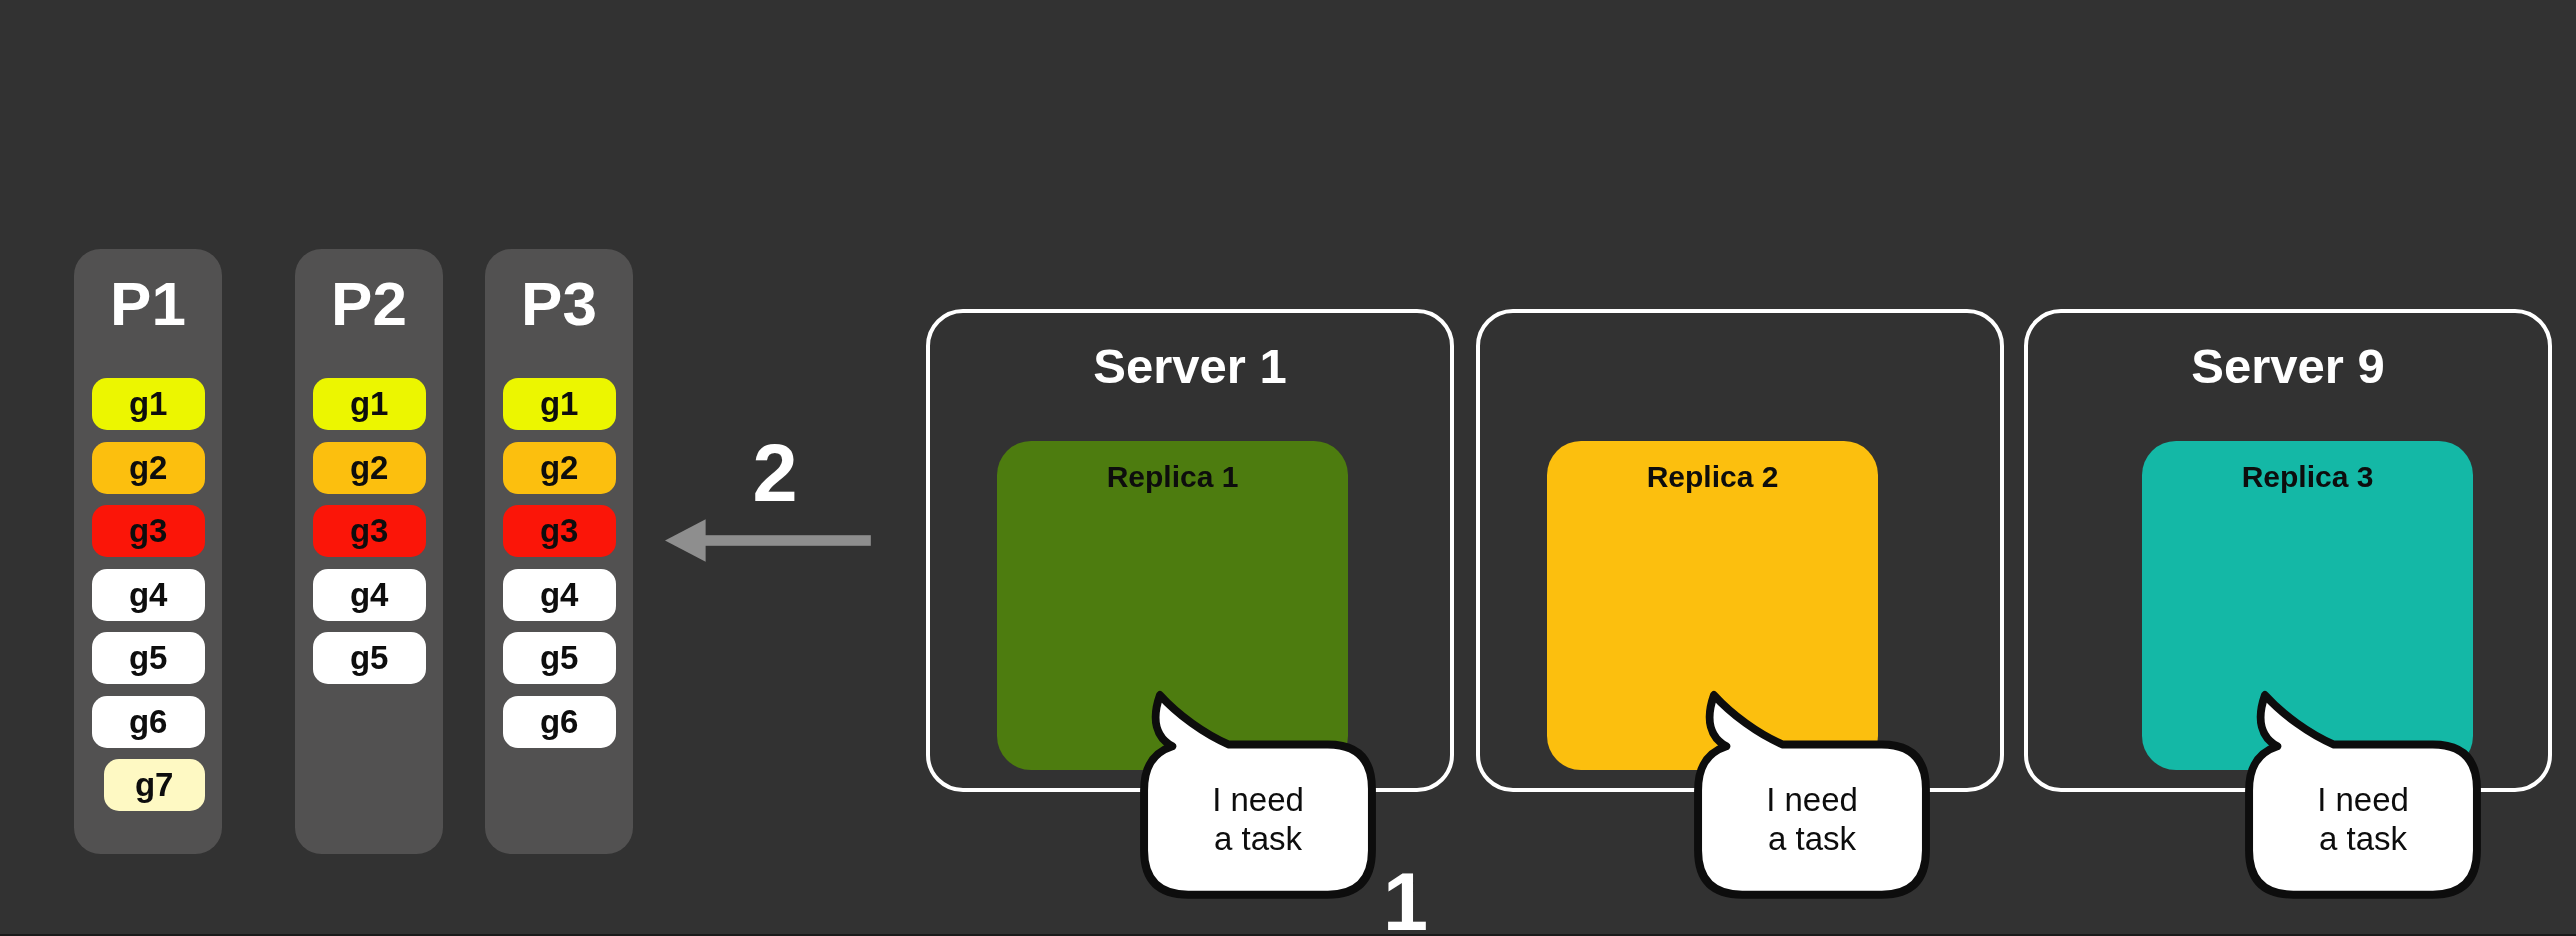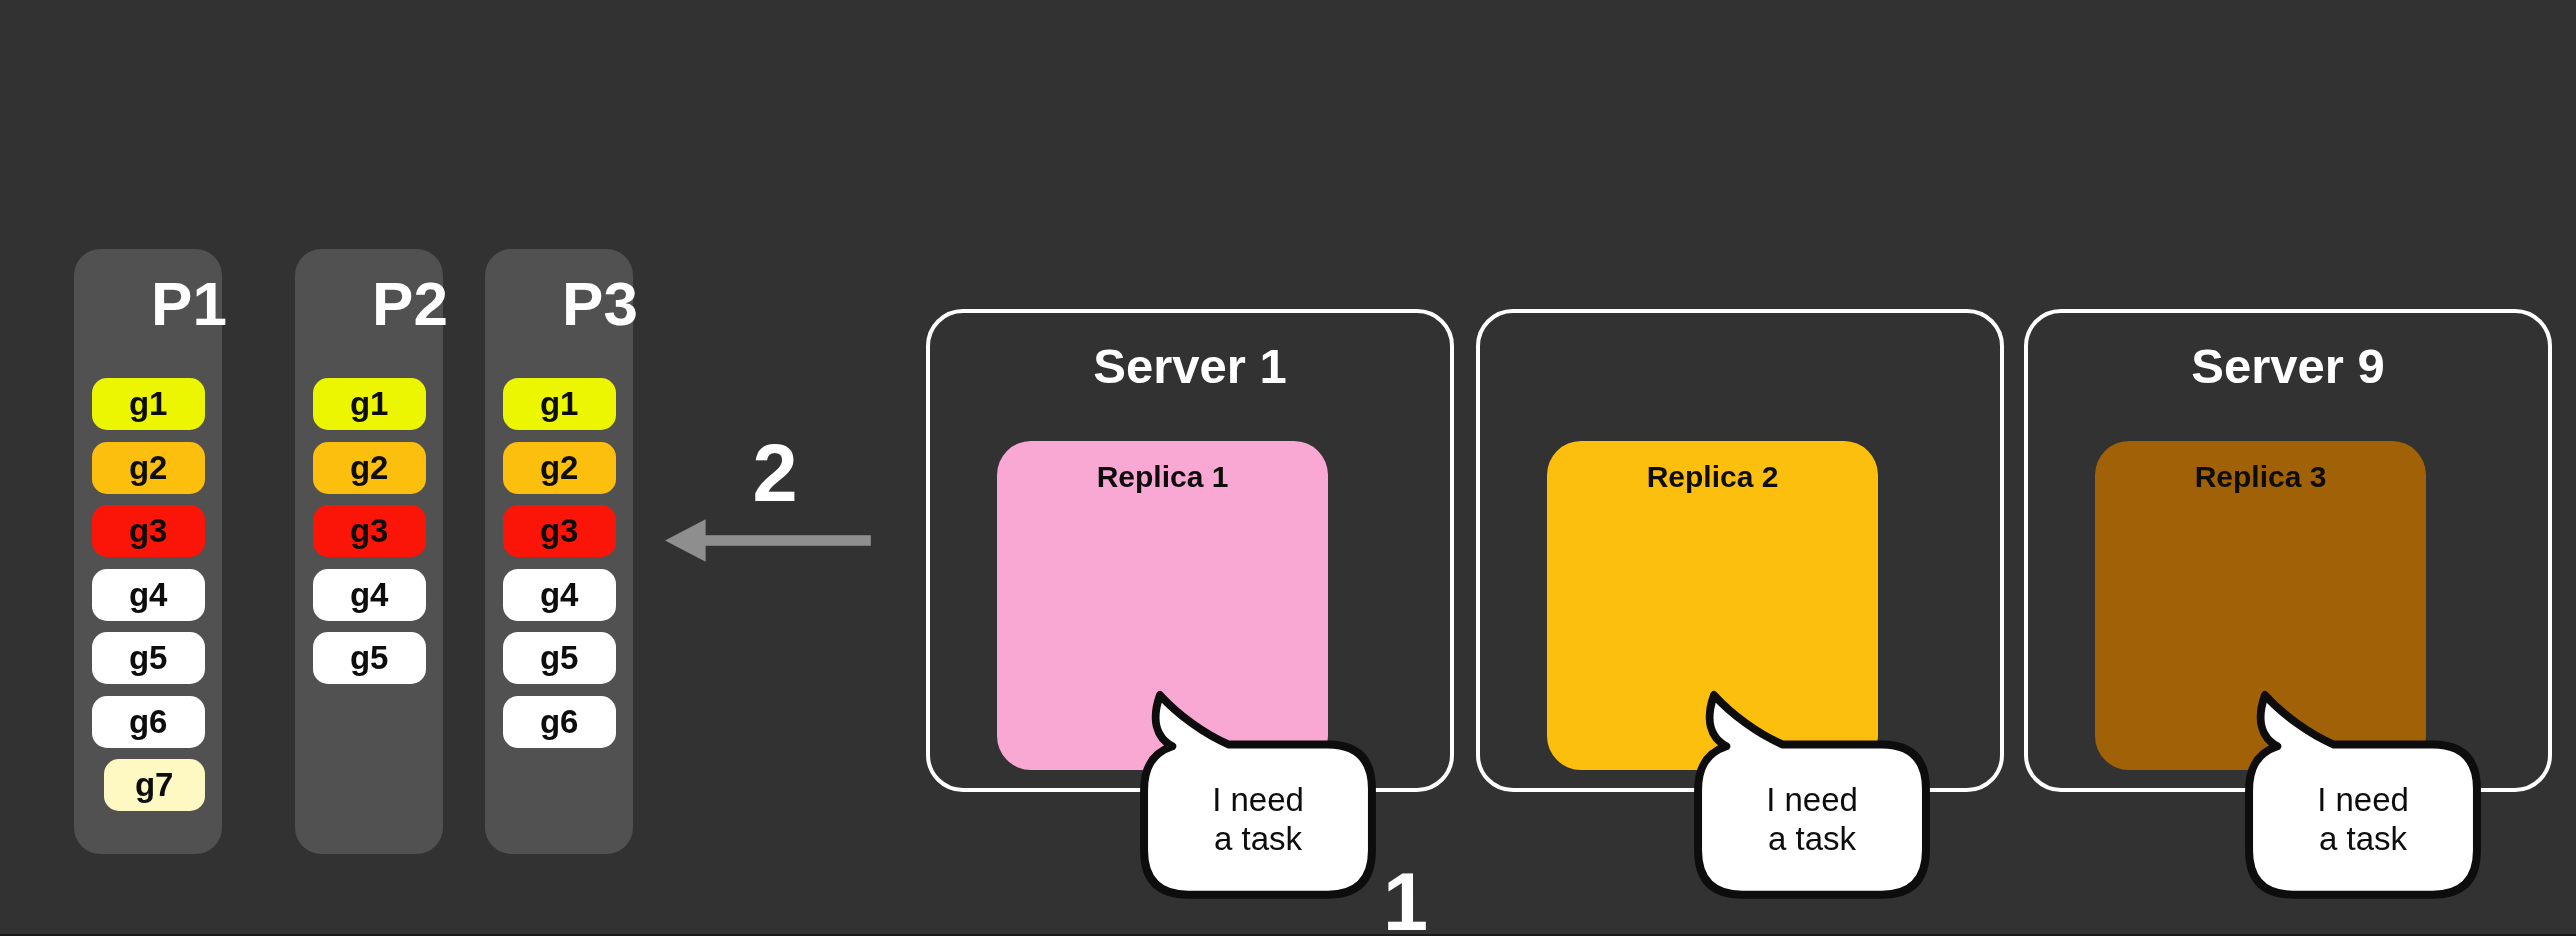--- a/index.html
+++ b/index.html
@@ -8,21 +8,21 @@
     background:#323232;
     font-family:"Liberation Sans","DejaVu Sans",sans-serif;
   }
   
   .partition{
     position:absolute;top:249px;width:148px;height:605px;
     background:#525151;border-radius:26.5px;
   }
   .ptitle{
     position:absolute;top:24px;left:0;width:100%;
-    text-align:center;color:#fff;font-size:62px;font-weight:700;line-height:1;padding-left:41px;
+    text-align:center;color:#fff;font-size:62px;font-weight:700;line-height:1;
   }
   .cells{
     position:absolute;top:129px;left:17.7px;width:113px;
     display:flex;flex-direction:column;gap:11.5px;
   }
   .cell{
     height:52px;display:flex;align-items:center;justify-content:center;
     color:#0d0d0d;font-size:33px;font-weight:700;border-radius:15px;
   }
   
@@ -102,34 +102,34 @@
   </div>
 
   <div class="step-label" style="left:713px;top:433px;width:124px">2</div>
   <svg class="arrow-svg" style="left:665px;top:514px" width="212" height="53" viewBox="0 0 240 60">
     <polygon points="0,30 46,6 46,54" fill="#8E8E8E"></polygon>
     <rect x="40" y="24" width="193" height="12" fill="#8E8E8E"></rect>
   </svg>
 
   <div class="server" style="left:926px">
     <div class="server-title">Server 1</div>
-    <div class="replica" style="background-color: #f9a8d4;">
+    <div class="replica" style="background-color: #4d7c0f; padding-left: 20px;">
       <div class="replica-label">Replica 1</div>
     </div>
   </div>
 
   <div class="server" style="left:1476px">
     <div class="replica" style="background-color: rgb(252, 191, 14);">
       <div class="replica-label">Replica 2</div>
     </div>
   </div>
 
   <div class="server" style="left:2024px">
     <div class="server-title">Server 9</div>
-    <div class="replica" style="background-color: #a16207;">
+    <div class="replica" style="background-color: #14b8a6; margin-left: 47px;">
       <div class="replica-label">Replica 3</div>
     </div>
   </div>
 
   <svg class="bubble-svg" style="left:1137px" width="242" height="212" viewBox="0 0 274 240">
     <path d="M 104 64 C 76 52 46 30 26 8 C 16 36 22 56 40 66 C 16 74 8 92 8 116
              L 8 184 Q 8 234 58 234 L 216 234 Q 266 234 266 184 L 266 114 Q 266 64 216 64 Z" fill="#ffffff" stroke="#0d0d0d" stroke-width="9" stroke-linejoin="round"></path>
   </svg>
   <div class="bubble-text" style="left:1144px">I need
 a task</div>

